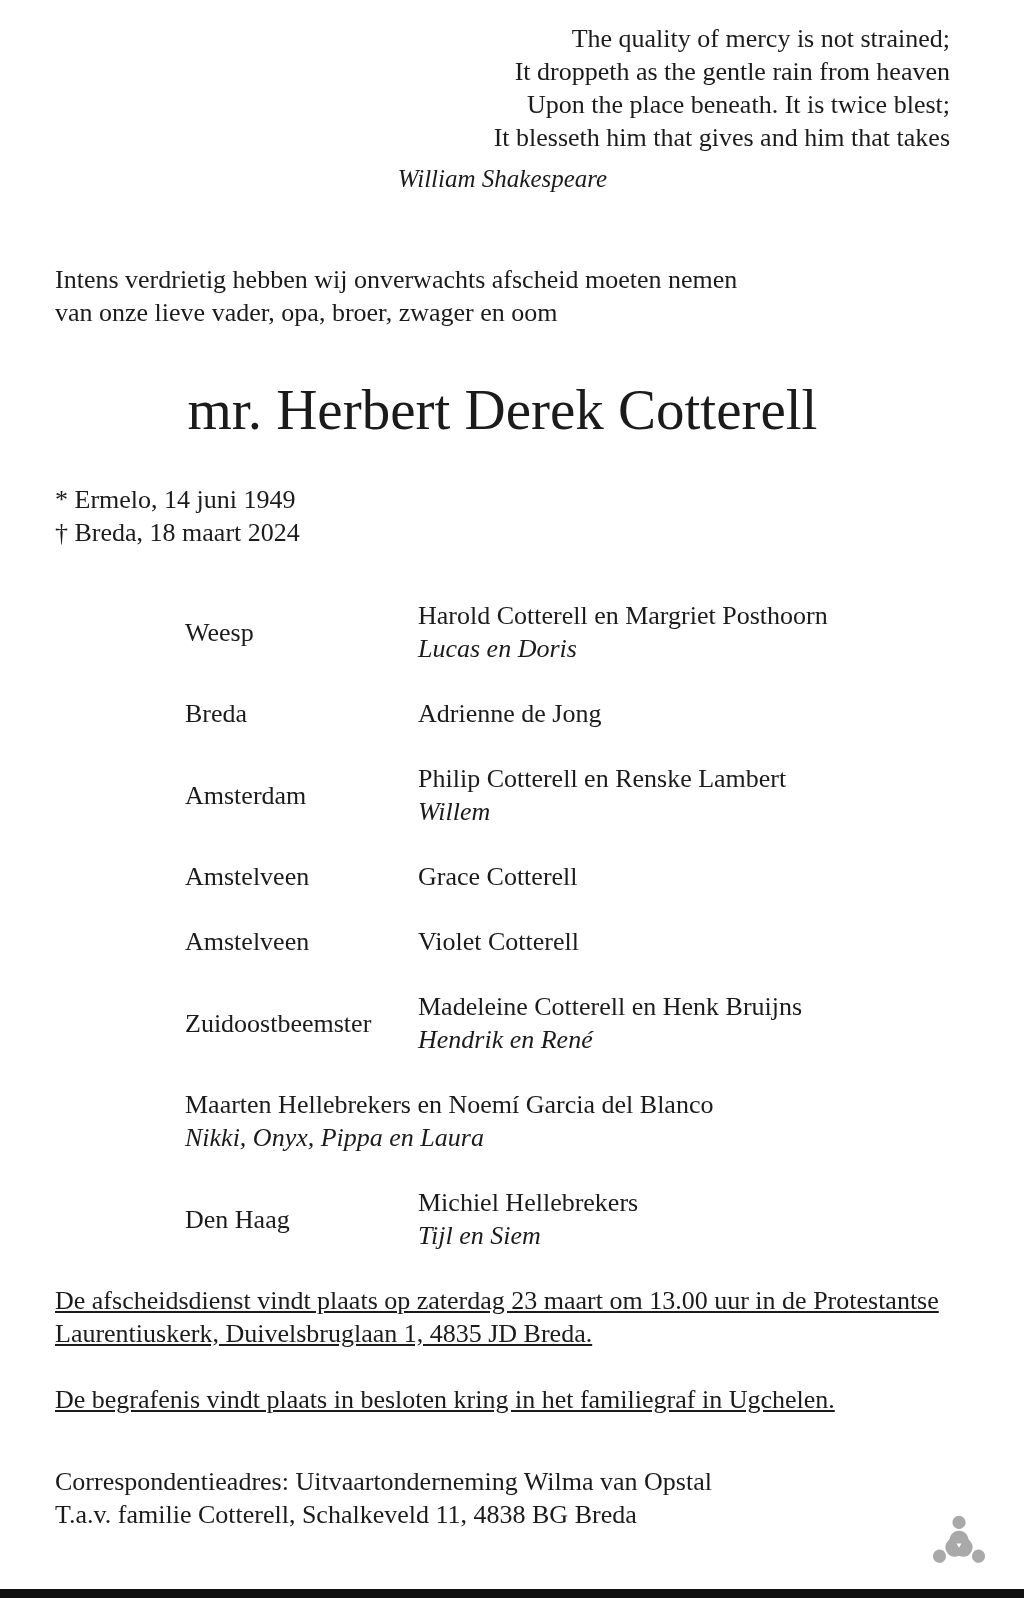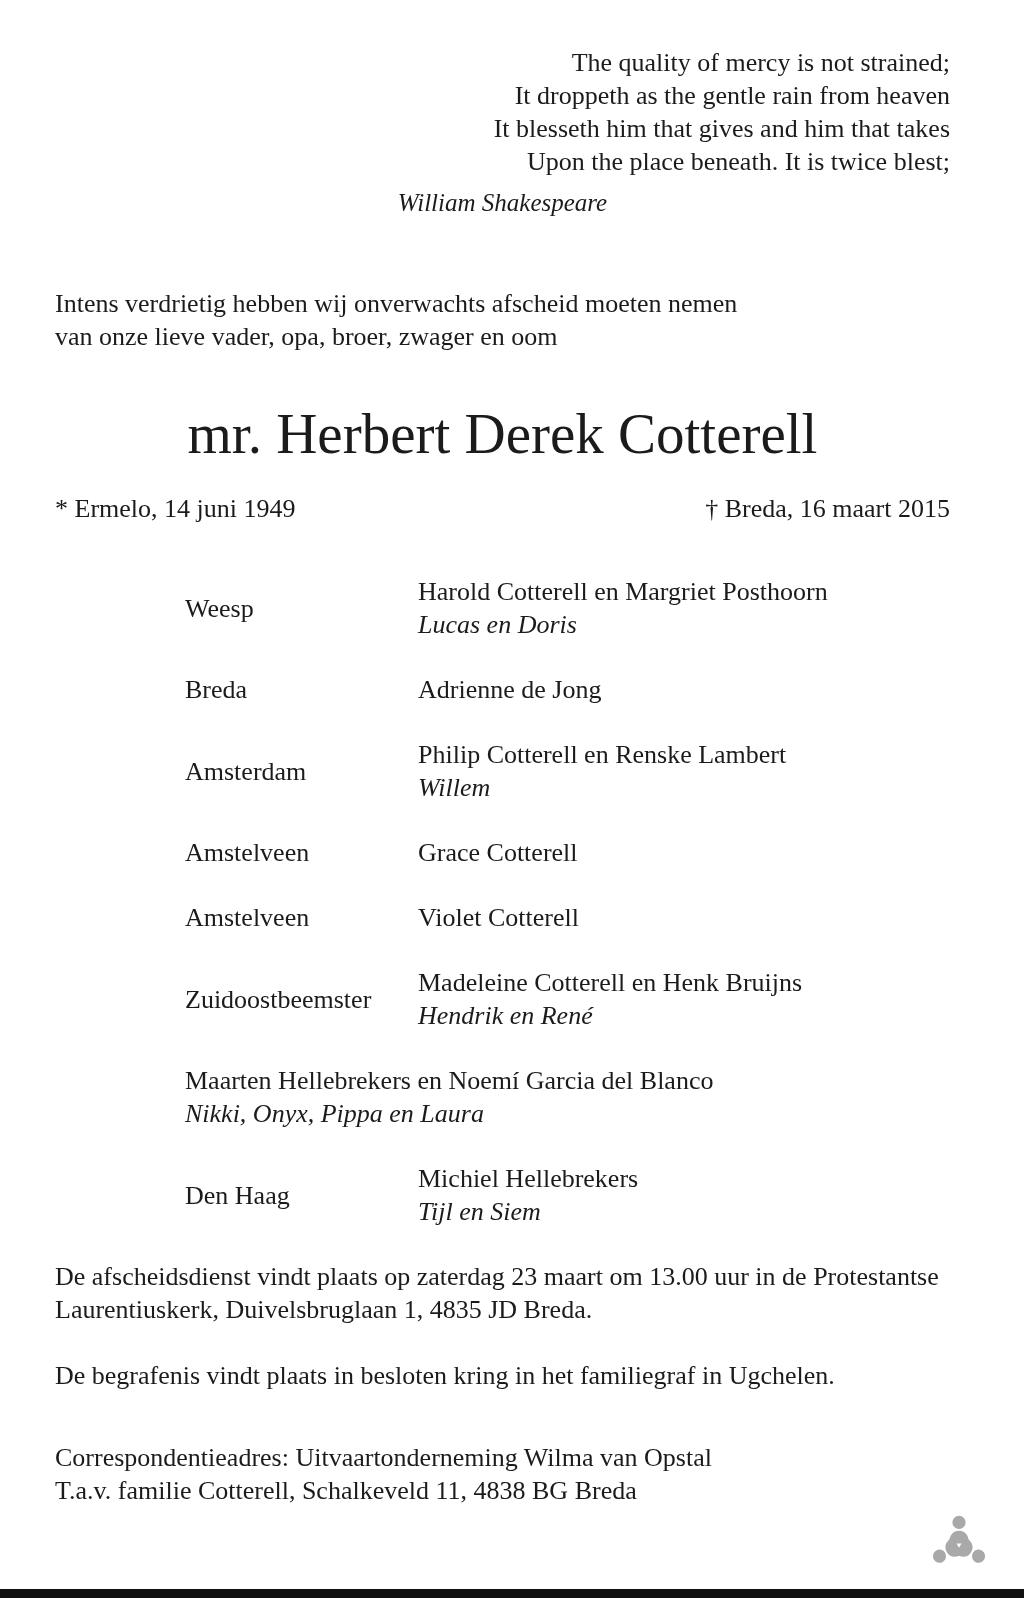--- a/index.html
+++ b/index.html
@@ -7,21 +7,21 @@
     width: 1024px;
     height: 1598px;
     background: #ffffff;
     color: #1b1b1b;
     font-family: "Liberation Serif", serif;
     font-size: 26px;
     line-height: 33px;
     position: relative;
     overflow: hidden;
   }
-  .page { padding: 46px 74px 0 55px; }
+  .page { padding: 22px 74px 0 55px; }
 
   .poem { text-align: right; }
   .poem-line { white-space: nowrap; }
   .attribution {
     text-align: center;
     font-style: italic;
     font-size: 25px;
     margin-top: 8px;
   }
 
@@ -30,30 +30,31 @@
   .deceased-name {
     text-align: center;
     font-size: 57px;
     line-height: 52px;
     margin-top: 55px;
   }
 
   .dates {
     display: flex;
     justify-content: space-between;
-    margin-top: 32px;
+    margin-top: 47px;
+    flex-direction: column;
   }
 
   .family { margin-top: 50px; margin-left: 130px; }
   .family-row { display: flex; margin-bottom: 32px; align-items: center; }
   .family-place { width: 225px; flex-shrink: 0; padding-right: 8px; }
   .family-names { flex: 1; }
   .family-children { font-style: italic; }
 
-  .paragraphs { margin-top: 28px; }
+  .paragraphs { margin-top: 28px; text-decoration: underline; }
   .para { margin: 0 0 33px 0; }
   .para.gap { margin-top: 33px; }
   .correspondence { margin-top: 49px; }
 
   .logo {
     position: absolute;
     right: 34px;
     bottom: 23px;
     width: 62px;
     height: 62px;
@@ -69,35 +70,35 @@
   }
 </style>
 </head>
 <body>
 
 <div class="page">
 
   <div class="poem">
     <div class="poem-line">The quality of mercy is not strained;</div>
     <div class="poem-line">It droppeth as the gentle rain from heaven</div>
+    <div class="poem-line">Upon the place beneath. It is twice blest;</div>
     <div class="poem-line">It blesseth him that gives and him that takes</div>
-    <div class="poem-line">Upon the place beneath. It is twice blest;</div>
   </div>
   <div class="attribution">William Shakespeare</div>
 
   <div class="intro">
     <div>Intens verdrietig hebben wij onverwachts afscheid moeten nemen</div>
     <div>van onze lieve vader, opa, broer, zwager en oom</div>
   </div>
 
   <div class="deceased-name">mr. Herbert Derek Cotterell</div>
 
   <div class="dates">
     <div>* Ermelo, 14 juni 1949</div>
-    <div>† Breda, 16 maart 2015</div>
+    <div>† Breda, 18 maart 2024</div>
   </div>
 
   <div class="family">
 
     <div class="family-row">
       <div class="family-place">Weesp</div>
       <div class="family-names">
         <div>Harold Cotterell en Margriet Posthoorn</div>
         <div class="family-children">Lucas en Doris</div>
       </div>

